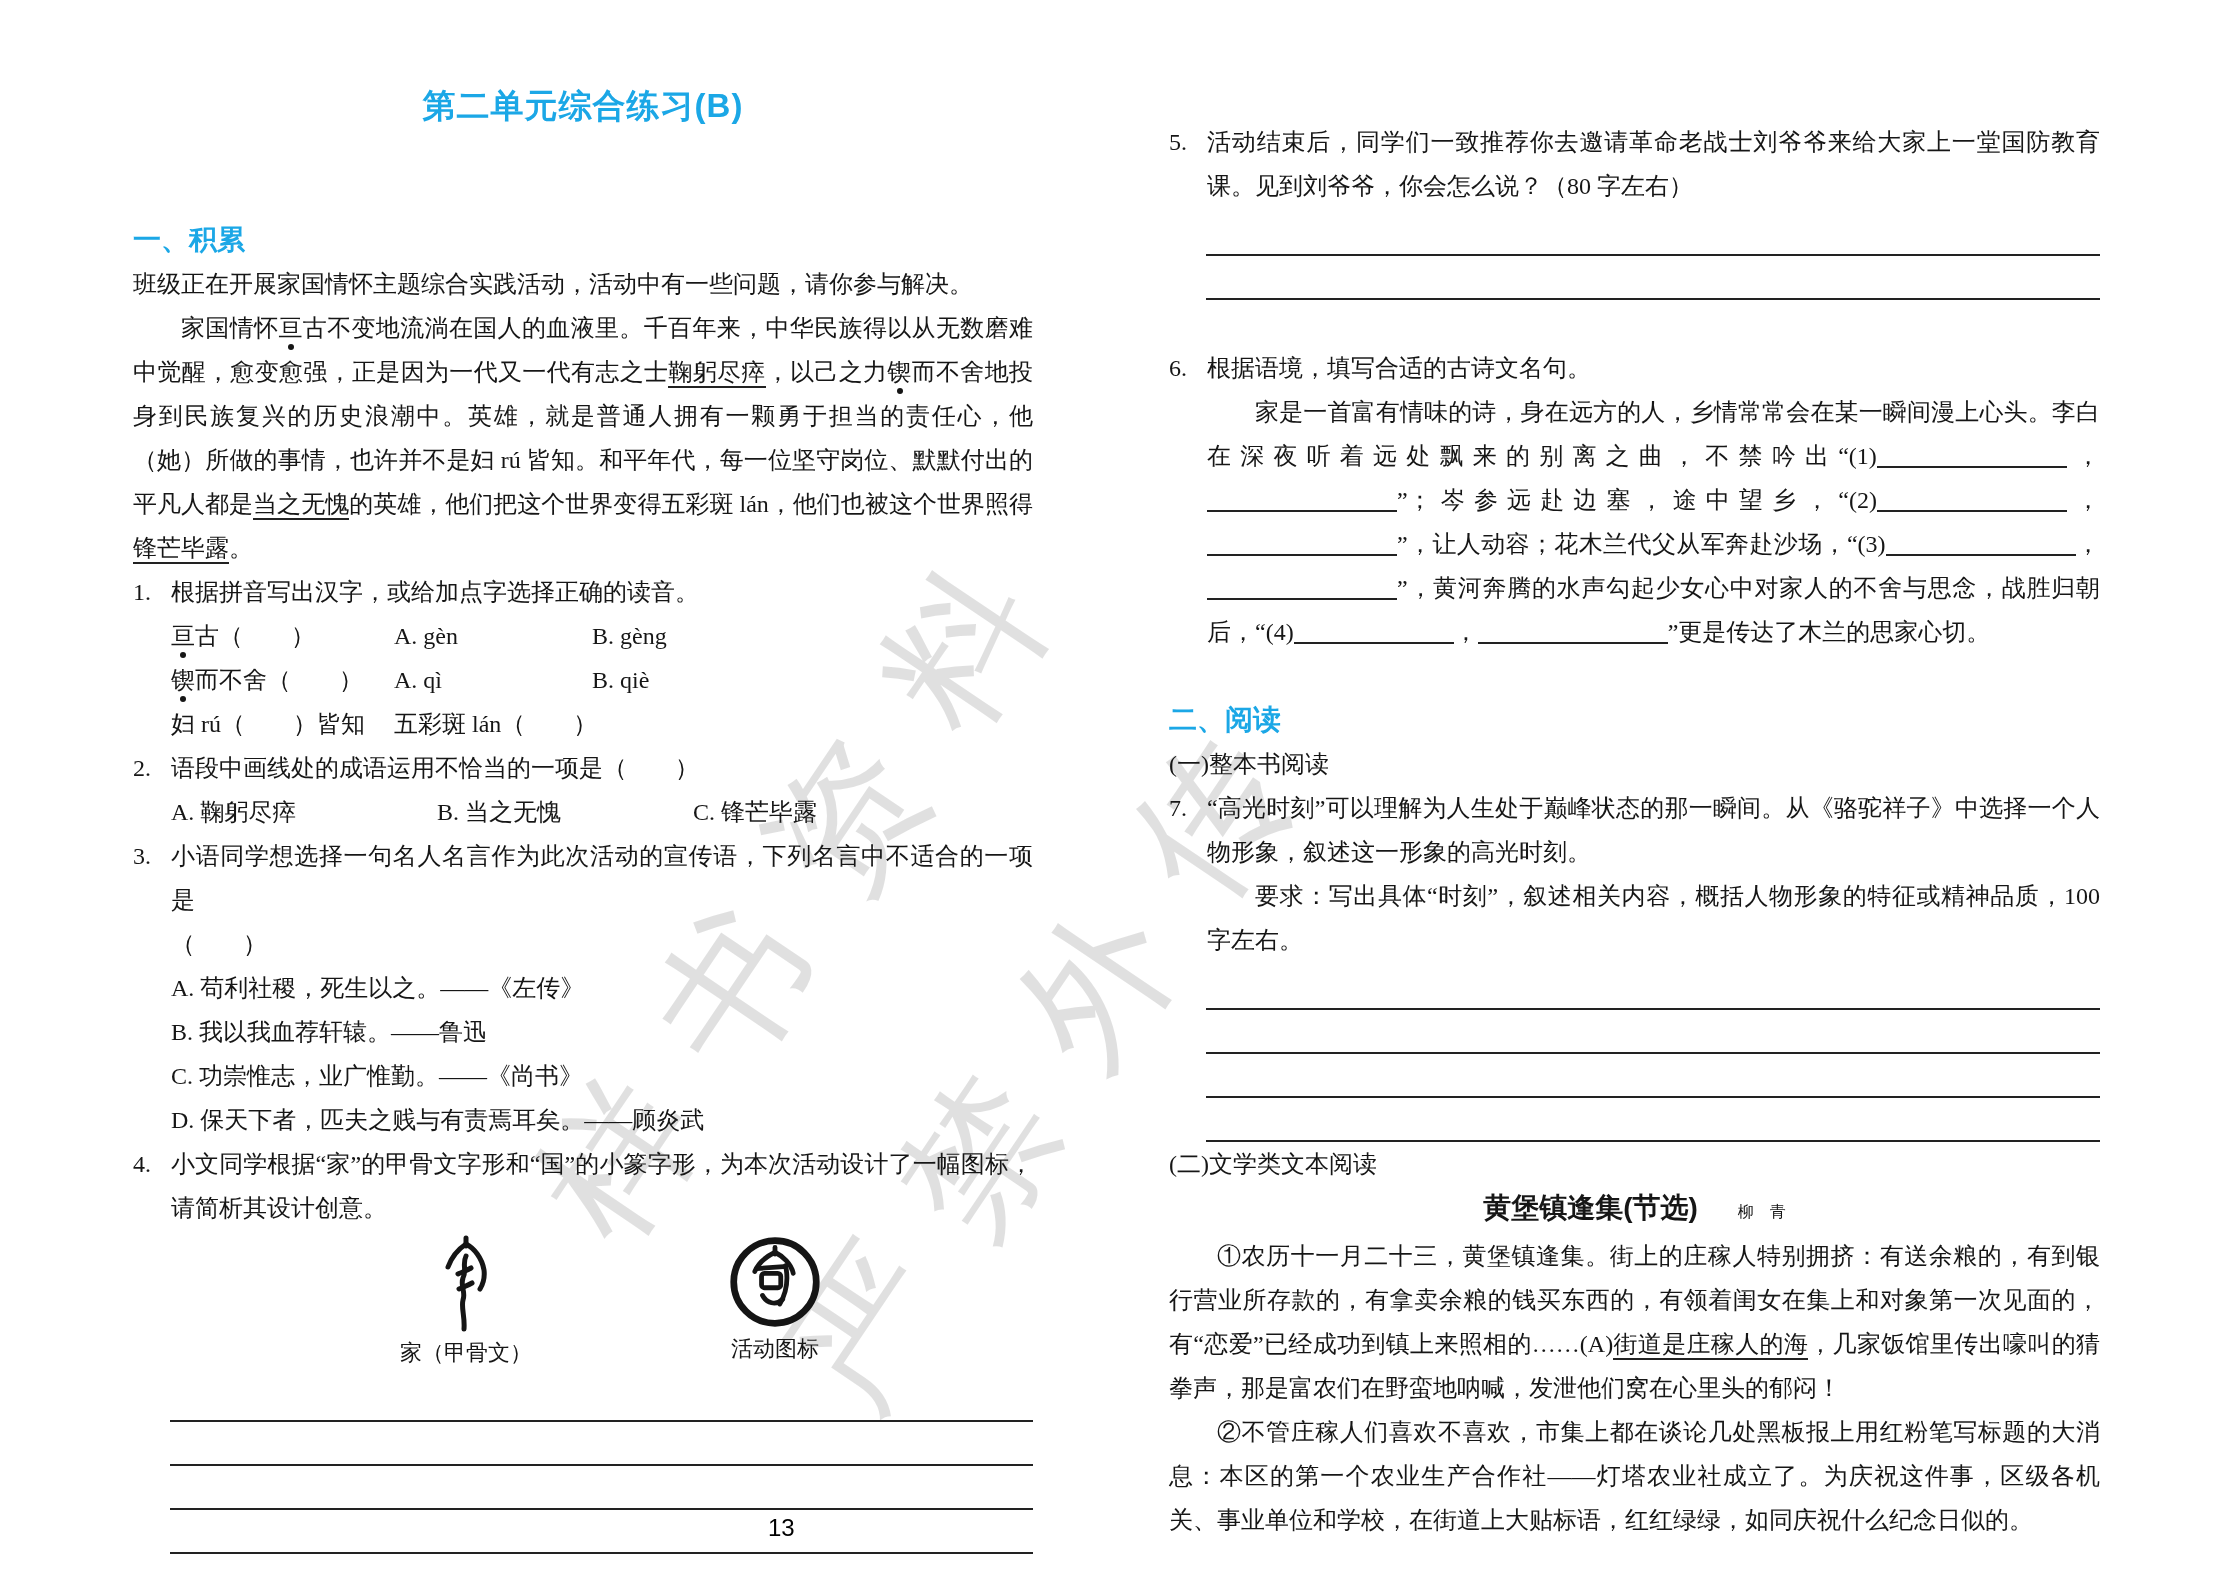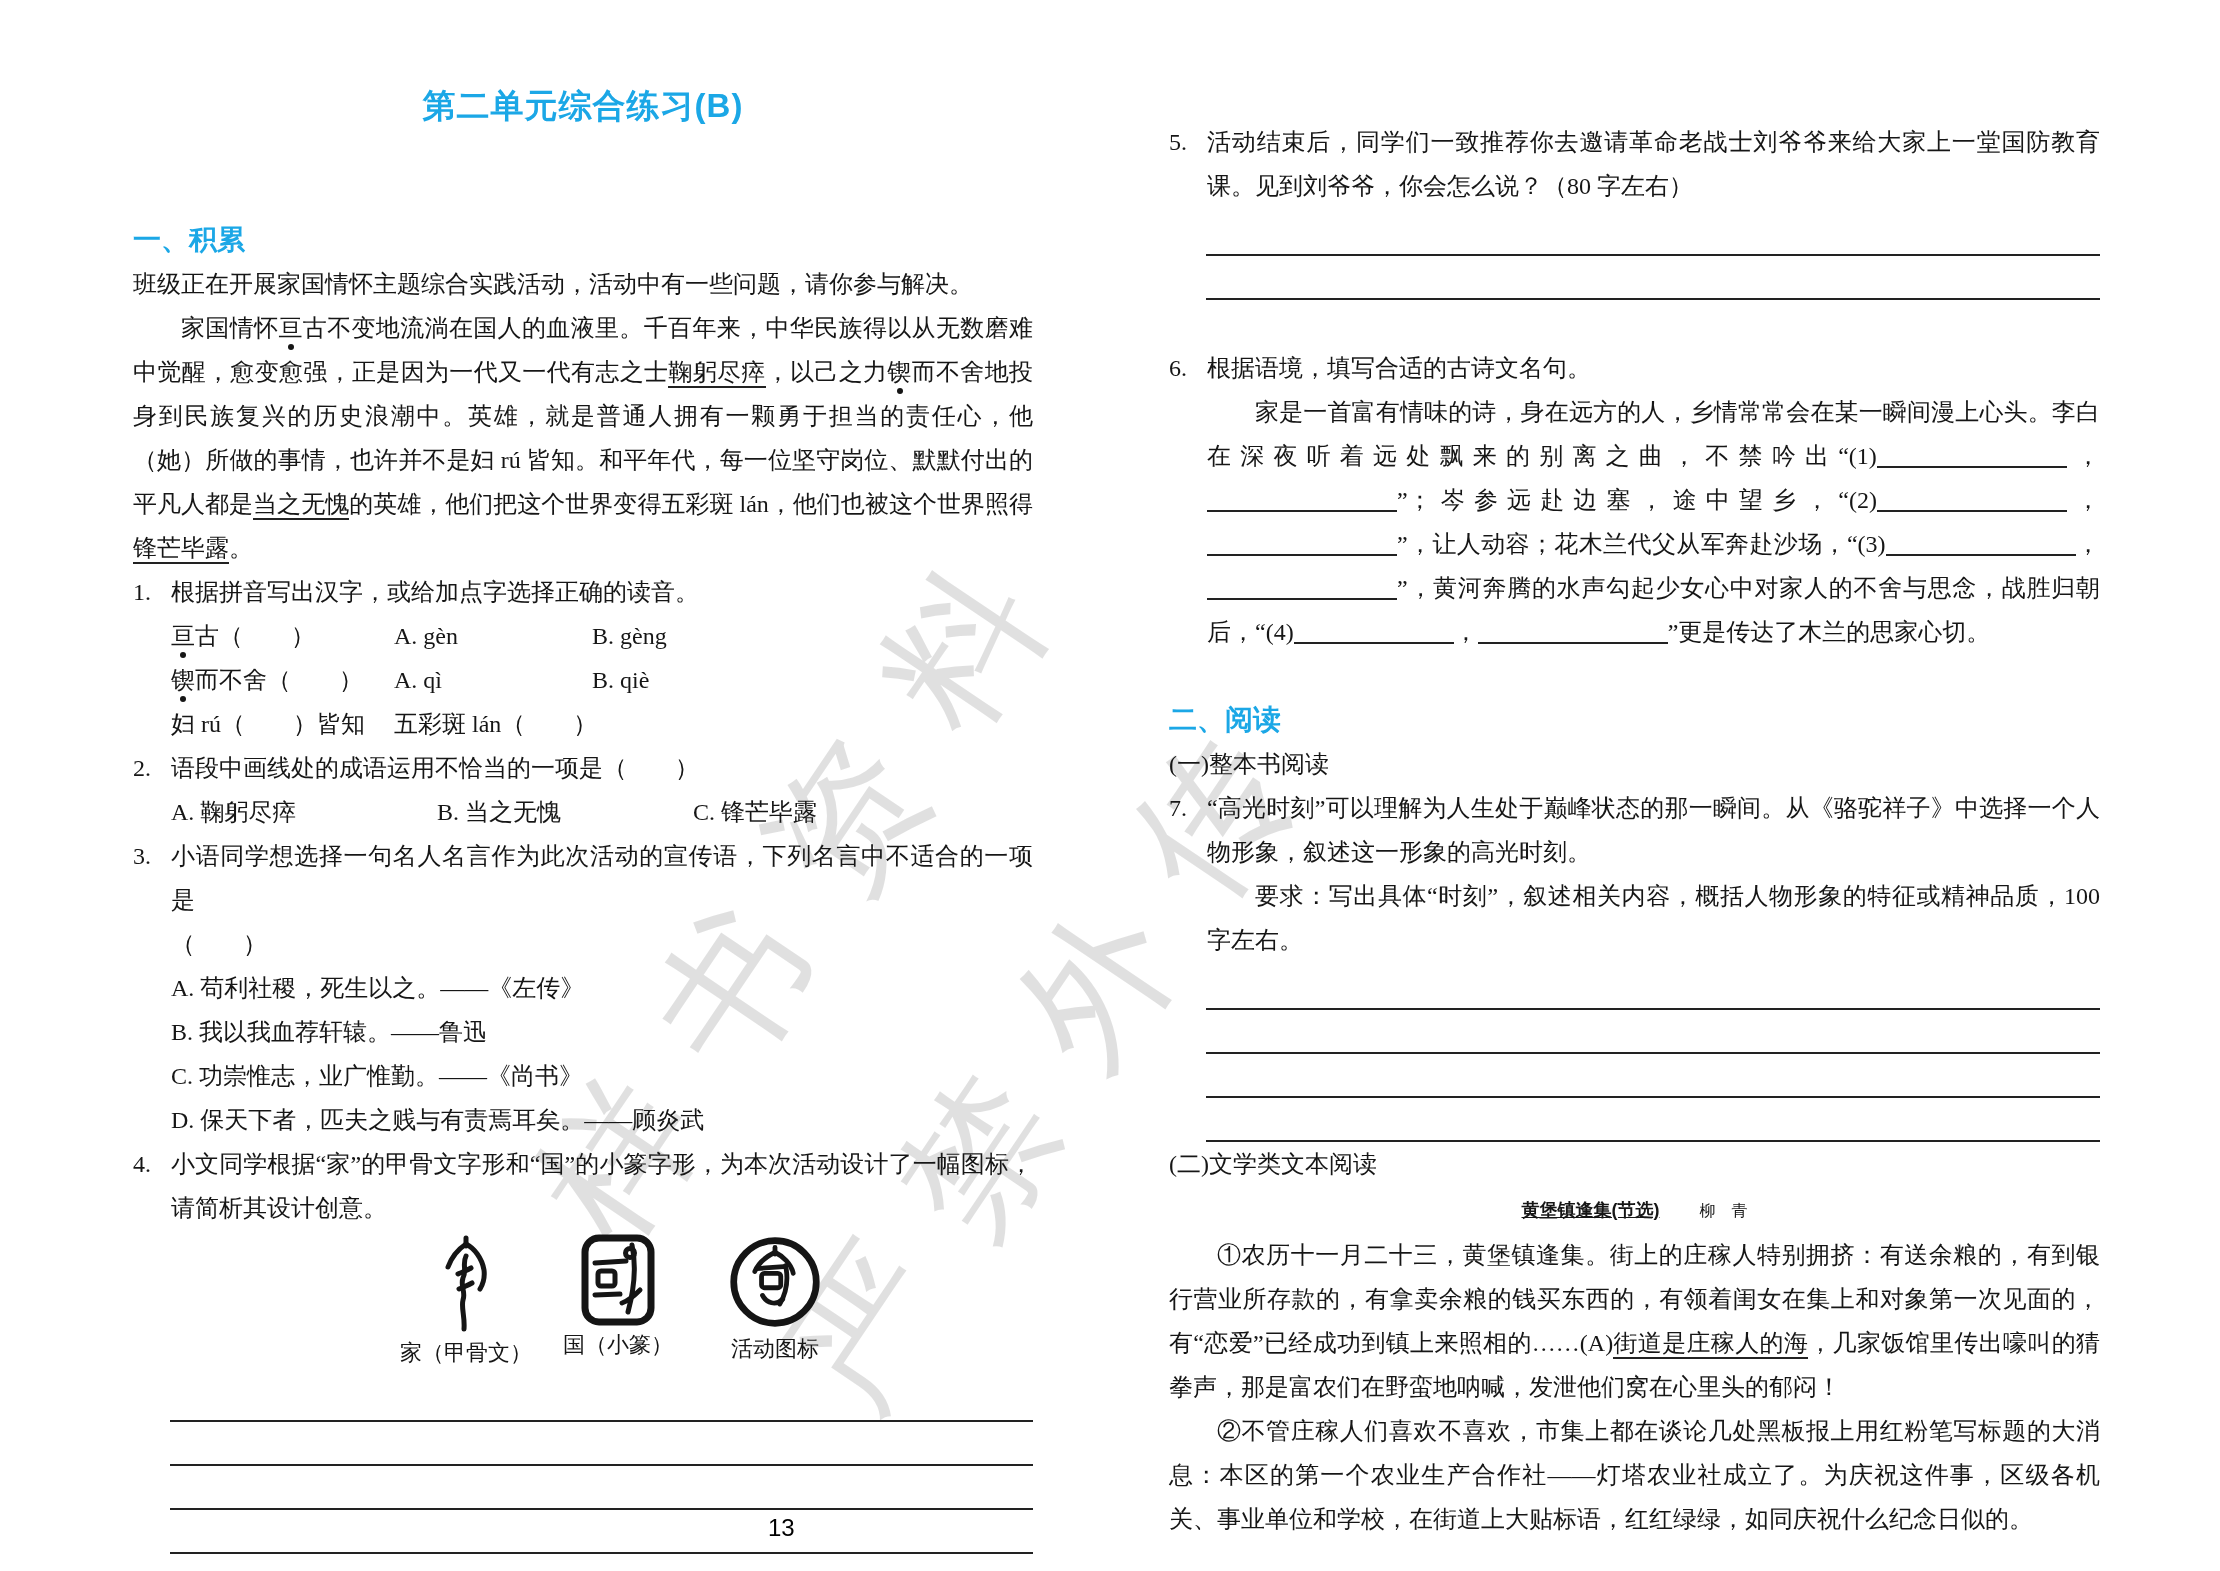--- a/index.html
+++ b/index.html
@@ -66,21 +66,21 @@
   .ansline.first { margin-top:4px; }
   
   .figrow { position:relative; height:140px; margin-top:4px; }
   .fig { position:absolute; width:150px; text-align:center; }
   .fig svg { display:block; margin:0 auto; }
   .fig .cap { display:block; font-size:22px; line-height:26px; margin-top:6px; }
   .fig1 { left:258px; } .fig2 { left:410px; } .fig3 { left:562px; width:160px; }
   
   .read-title { text-align:center; line-height:44px; }
   .read-title .rt {
-    font-family:"Liberation Sans","DejaVu Sans",sans-serif; font-weight:bold; font-size:18px;text-decoration:underline;
+    font-family:"Liberation Sans","DejaVu Sans",sans-serif; font-weight:bold; font-size:28px;
   }
   .read-title .au { margin-left:34px; font-size:16px; }
   
   .pageno {
     position:absolute; left:768px; top:1506px; z-index:1;
     font-family:"Liberation Sans","DejaVu Sans",sans-serif; font-size:24px; color:#000000;
   }
 </style>
 </head>
 <body>
@@ -154,34 +154,20 @@
           <g fill="none" stroke="#151515" stroke-width="5" stroke-linecap="round">
             <path d="M30 4 L30 12"></path>
             <path d="M30 10 C24 14 16 22 12 33"></path>
             <path d="M30 10 C38 14 46 24 48 36 C49 44 47 50 44 55"></path>
             <path d="M30 22 C26 30 31 36 27 44 C24 52 30 58 27 66 C25 74 29 82 28 95"></path>
             <path d="M22 40 C26 38 30 37 35 34"></path>
             <path d="M23 55 C27 53 31 52 36 49"></path>
           </g>
         </svg>
         <span class="cap">家（甲骨文）</span>
-      </div>
-      <div class="fig fig2">
-        <svg width="76" height="92" viewBox="0 0 76 92">
-          <g fill="none" stroke="#151515" stroke-linecap="round">
-            <rect x="5" y="4" width="66" height="84" rx="14" stroke-width="7"></rect>
-            <circle cx="50" cy="19" r="4.5" stroke-width="5"></circle>
-            <path d="M15 29 L46 27" stroke-width="5"></path>
-            <rect x="18" y="37" width="17" height="15" rx="3" stroke-width="5"></rect>
-            <path d="M15 61 L40 60" stroke-width="5"></path>
-            <path d="M52 11 C56 30 55 52 48 78" stroke-width="5"></path>
-            <path d="M42 69 C48 67 54 62 60 56" stroke-width="5"></path>
-          </g>
-        </svg>
-        <span class="cap">国（小篆）</span>
       </div>
       <div class="fig fig3">
         <svg width="96" height="96" viewBox="0 0 100 100">
           <g fill="none" stroke="#151515" stroke-linecap="round">
             <circle cx="50" cy="50" r="43" stroke-width="7"></circle>
             <path d="M50 14 L50 21" stroke-width="5"></path>
             <path d="M50 19 C42 23 33 29 29 39" stroke-width="5"></path>
             <path d="M50 19 C58 23 67 31 69 41" stroke-width="5"></path>
             <rect x="36" y="41" width="20" height="15" rx="3" stroke-width="5"></rect>
             <path d="M31 36 L59 34" stroke-width="5"></path>

